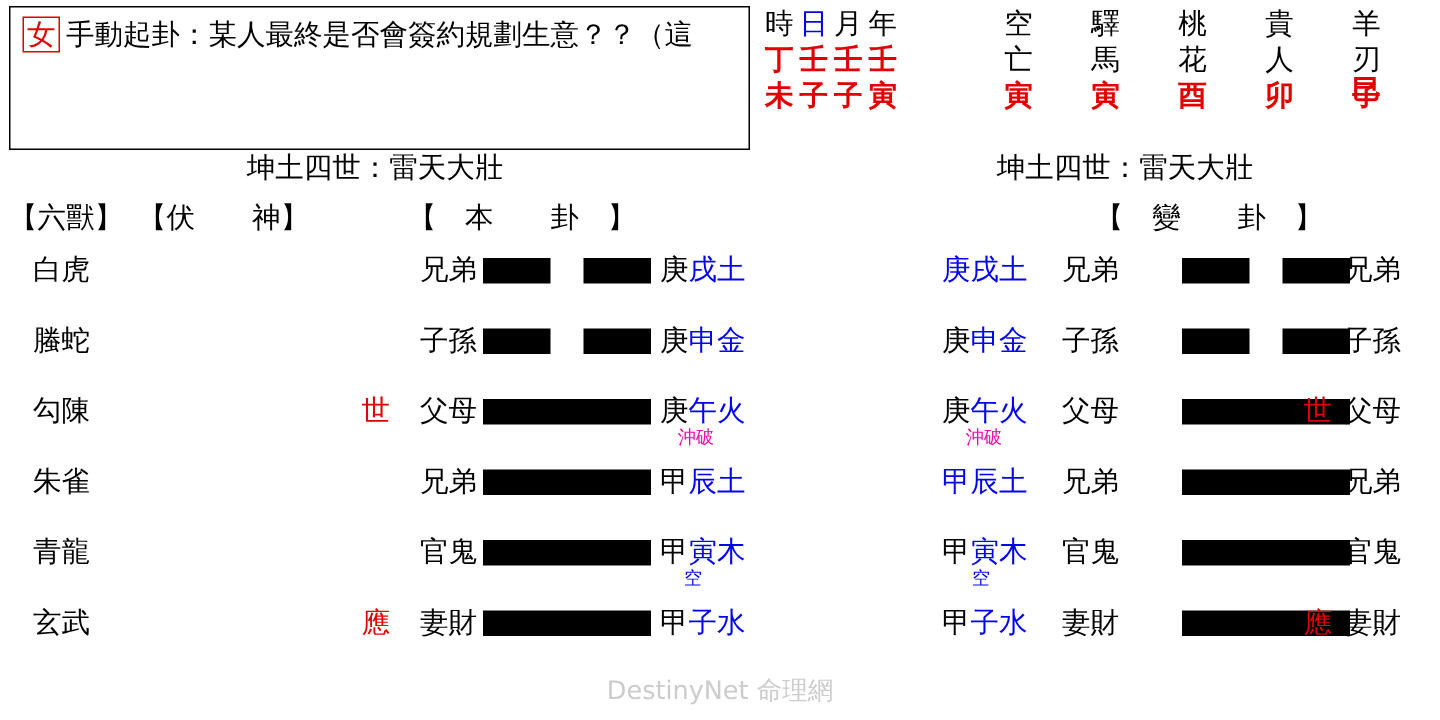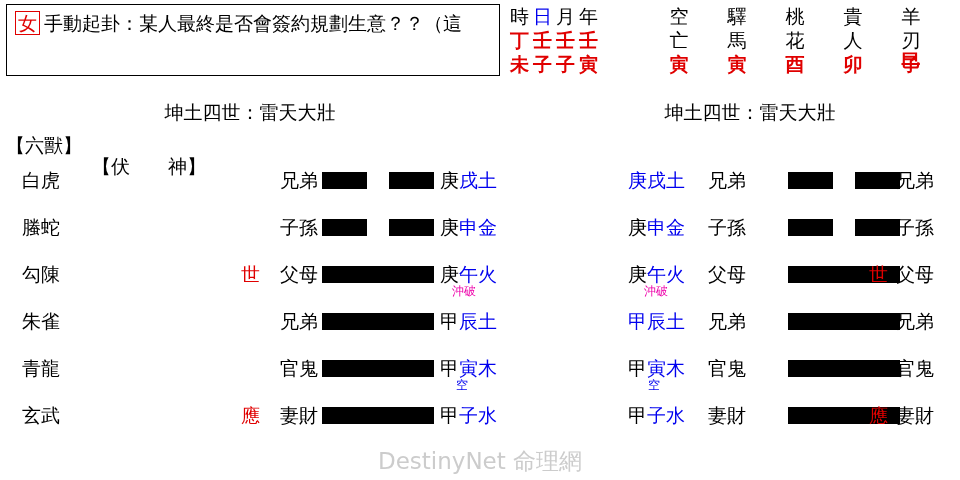--- a/index.html
+++ b/index.html
@@ -20,21 +20,21 @@
     width: 960px;
     height: 480px;
   }
 
   
   .header-box {
     position: absolute;
     left: 6px;
     top: 4px;
     width: 494px;
-    height: 72px;
+    height: 96px;
     border: 1px solid #000000;
     box-sizing: border-box;
   }
   .header-line1 {
     position: absolute;
     left: 8px;
     top: 6px;
     white-space: nowrap;
     font-size: 19px;
     line-height: 24px;
@@ -136,21 +136,21 @@
     width: 760px;
     height: 26px;
     font-size: 19px;
     line-height: 26px;
   }
   .hdr {
     position: absolute;
     white-space: nowrap;
   }
   .hdr-beast { left: 6px; }
-  .hdr-fushen { left: 92px; margin-top: 21px; }
+  .hdr-fushen { left: 92px; }
   .hdr-benGua { left: 272px; }
   .hdr-bianGua { left: 730px; }
 
   
   .rows {
     position: absolute;
     left: 0;
     top: 158px;
     width: 960px;
   }
@@ -285,21 +285,21 @@
   }
 
   
   .footer {
     position: absolute;
     left: 0;
     top: 448px;
     width: 960px;
     text-align: center;
     color: #cccccc;
-    font-size: 23px;
+    font-size: 17px;
     line-height: 26px;
   }
 </style>
 </head>
 <body>
 
 <div class="root">
 
   <div class="header-box">
     <div class="header-line1">
@@ -352,20 +352,22 @@
     </div>
     <div class="shensha-extra">巳</div>
   </div>
 
   <div class="gua-title-left">坤土四世：雷天大壯</div>
   <div class="gua-title-right">坤土四世：雷天大壯</div>
 
   <div class="col-headers">
     <div class="hdr hdr-beast">【六獸】</div>
     <div class="hdr hdr-fushen">【伏　　神】</div>
+    <div class="hdr hdr-benGua">【　本　　卦　】</div>
+    <div class="hdr hdr-bianGua">【　變　　卦　】</div>
   </div>
 
   <div class="rows">
 
     <div class="row">
       <div class="cell beast">白虎</div>
       <div class="cell fu-shi"></div>
       <div class="cell liuqin-left">兄弟</div>
       <div class="yao-left">
         <div class="yao-yin-a"></div>

